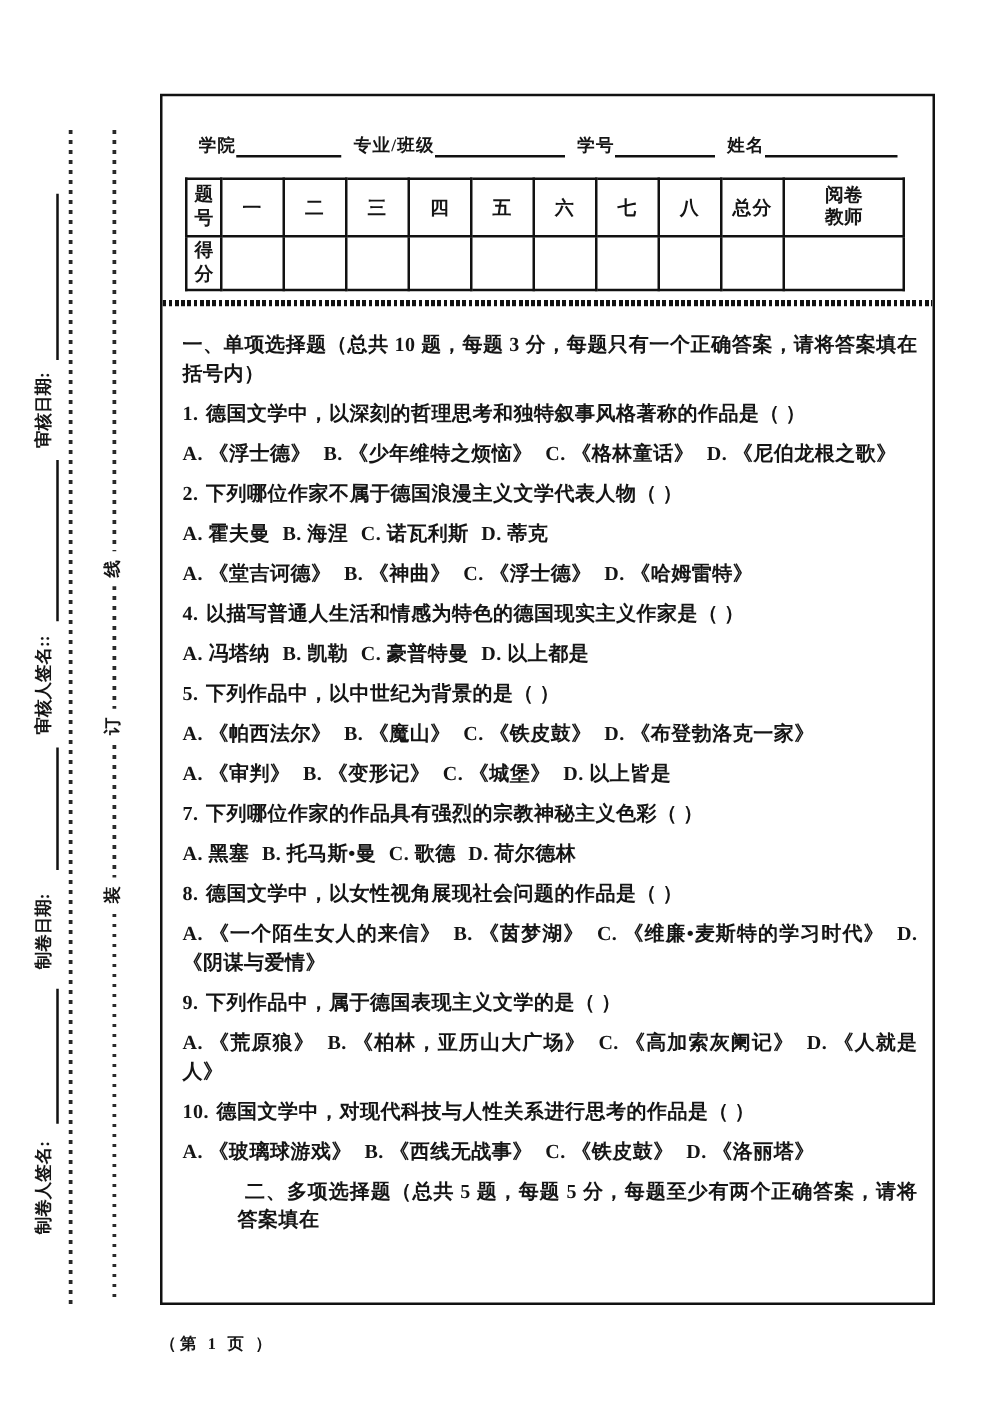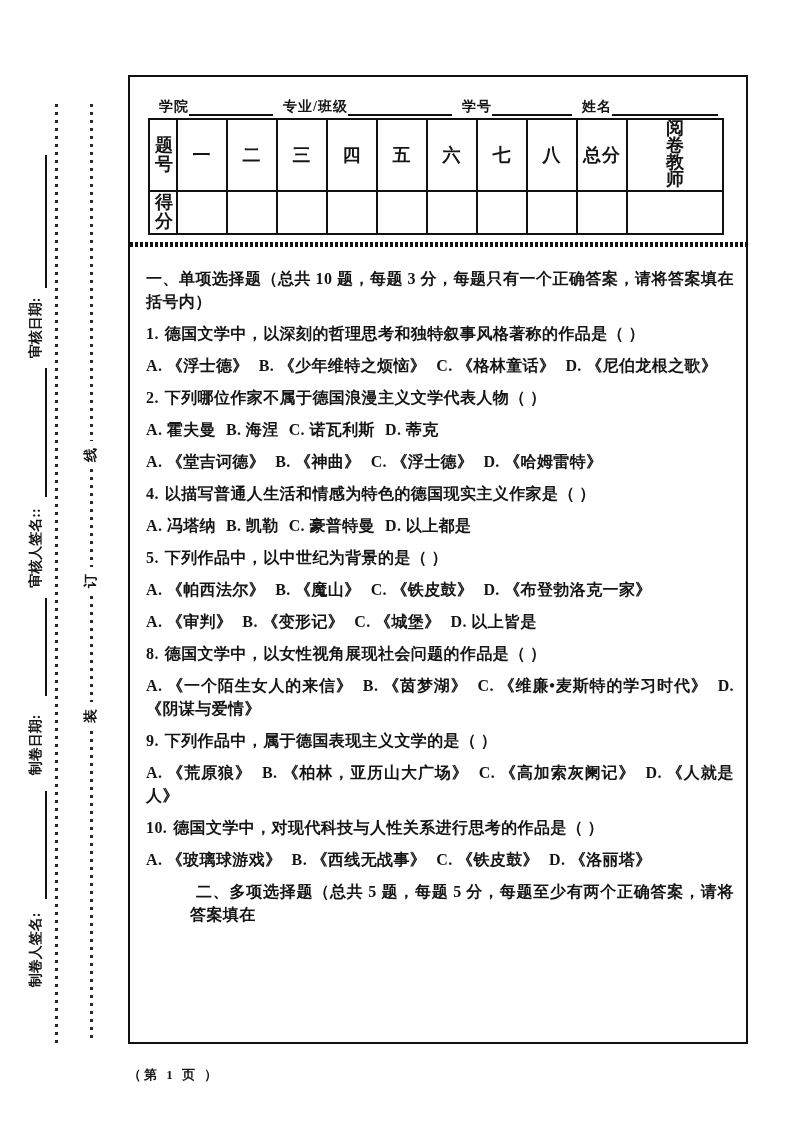--- a/index.html
+++ b/index.html
@@ -44,32 +44,32 @@
     width: 620px; height: 969px;
     border: 2px solid #111; box-sizing: border-box;
     padding: 0 12px 0 16px; overflow: hidden;
   }
   .title {
     margin: 11px 0 0; text-align: center;
     font-size: 21px; font-weight: 700; line-height: 30px;
     white-space: nowrap;
   }
   .info-row {
-    margin-top: 20px; padding-left: 13px;
+    margin-top: 30px; padding-left: 13px;
     display: flex; align-items: flex-end;
     font-size: 14px;
   }
   .group { display: inline-flex; align-items: flex-end; margin-right: 10px; }
   .flabel { font-weight: 700; letter-spacing: 1px; }
   .blank { display: inline-block; height: 17px; border-bottom: 2px solid #111; }
 
   table.score {
-    margin-top: 2px; margin-left: 2px;
+    margin-top: 16px; margin-left: 2px;
     border-collapse: collapse; table-layout: fixed;
-    font-size: 18px;
+    font-size: 15px;
     font-family: Liberation Serif, serif;
   }
   table.score td {
     border: 2px solid #111; text-align: center; vertical-align: middle;
     padding: 0; font-weight: 700; letter-spacing: 1px;
   }
   .hdr-row td { height: 44px; }
   .score-row td { height: 41px; }
   .vwrap { display: inline-block; width: 16px; line-height: 19px; letter-spacing: 0; }
   .hwrap { display: inline-block; width: 34px; line-height: 17px; letter-spacing: 0; }
@@ -206,20 +206,24 @@
   </p>
   <p class="para q-opts"><span class="opt">A. 冯塔纳</span><span class="opt">B. 凯勒</span><span class="opt">C. 豪普特曼</span><span class="opt">D. 以上都是</span></p>
 
   <p class="para q-line">
     <span class="q-num">5.</span><span class="q-body">下列作品中，以中世纪为背景的是（  ）</span>
   </p>
   <p class="para q-opts"><span class="opt">A. 《帕西法尔》</span><span class="opt">B. 《魔山》</span><span class="opt">C. 《铁皮鼓》</span><span class="opt">D. 《布登勃洛克一家》</span></p>
 
   <p class="para q-opts"><span class="opt">A. 《审判》</span><span class="opt">B. 《变形记》</span><span class="opt">C. 《城堡》</span><span class="opt">D. 以上皆是</span></p>
 
+  <p class="para q-line">
+    <span class="q-num">7.</span><span class="q-body">下列哪位作家的作品具有强烈的宗教神秘主义色彩（  ）</span>
+  </p>
+  <p class="para q-opts"><span class="opt">A. 黑塞</span><span class="opt">B. 托马斯•曼</span><span class="opt">C. 歌德</span><span class="opt">D. 荷尔德林</span></p>
 
   <p class="para q-line">
     <span class="q-num">8.</span><span class="q-body">德国文学中，以女性视角展现社会问题的作品是（  ）</span>
   </p>
   <p class="para q-opts"><span class="opt">A. 《一个陌生女人的来信》</span><span class="opt">B. 《茵梦湖》</span><span class="opt">C. 《维廉•麦斯特的学习时代》</span><span class="opt">D. 《阴谋与爱情》</span></p>
 
   <p class="para q-line">
     <span class="q-num">9.</span><span class="q-body">下列作品中，属于德国表现主义文学的是（  ）</span>
   </p>
   <p class="para q-opts"><span class="opt">A. 《荒原狼》</span><span class="opt">B. 《柏林，亚历山大广场》</span><span class="opt">C. 《高加索灰阑记》</span><span class="opt">D. 《人就是人》</span></p>

